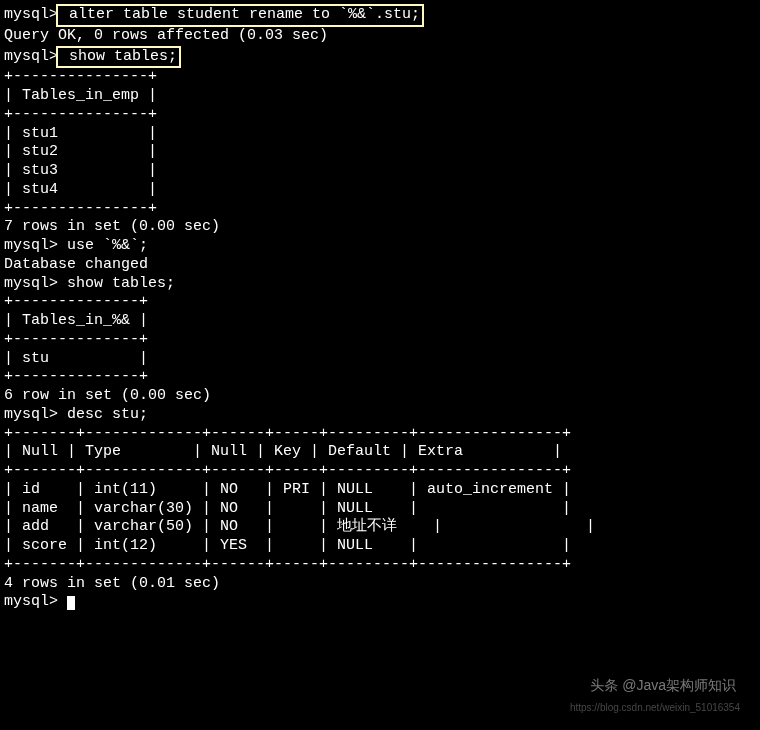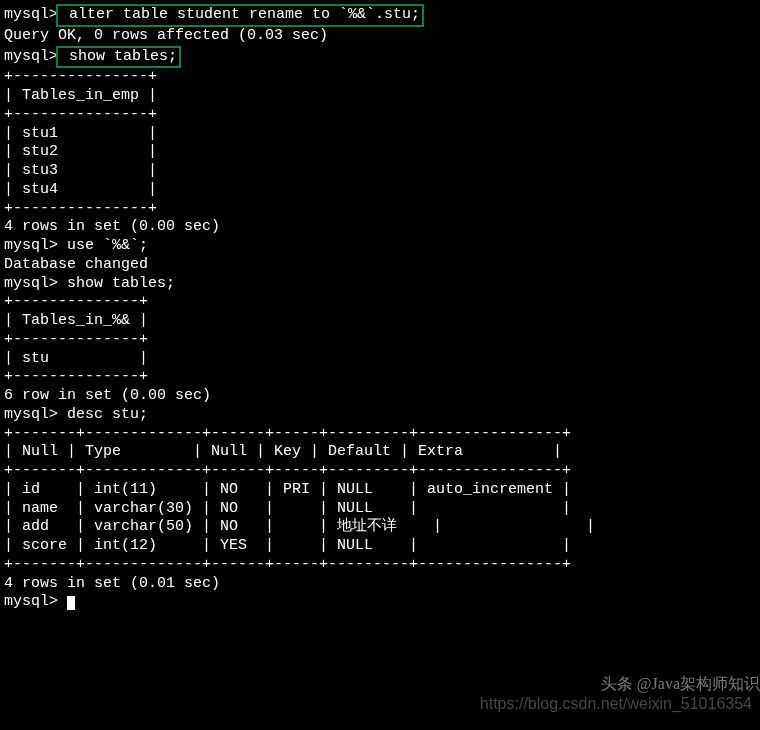--- a/index.html
+++ b/index.html
@@ -13,40 +13,40 @@
       width: 760px;
       height: 730px;
       box-sizing: border-box;
       overflow: hidden;
       position: relative;
     }
     .line {
       white-space: pre;
     }
     .highlight {
-      border: 2px solid #15803d;
+      border: 2px solid #fef9c3;
       display: inline-block;
       padding: 0 2px;
       margin-left: -2px;
       text-align: center;
     }
     .watermark1 {
       position: absolute;
-      right: 0;
+      right: 24px;
       bottom: 36px;
       color: rgba(200,200,200,0.6);
-      font-size: 16px;
-      font-family: Liberation Serif, serif;
+      font-size: 14px;
+      font-family: Liberation Sans, sans-serif;
     }
     .watermark2 {
       position: absolute;
-      right: 8px;
+      right: 20px;
       bottom: 16px;
       color: rgba(140,140,140,0.5);
-      font-size: 16px;
+      font-size: 10px;
       font-family: sans-serif;
     }
     .cursor {
       display: inline-block;
       width: 8px;
       height: 14px;
       background: #fff;
       vertical-align: text-bottom;
     }
   </style>
@@ -59,21 +59,21 @@
 <div class="line"><span>mysql&gt;</span><span class="highlight"> show tables;</span></div>
 <div class="line">+---------------+</div>
 <div class="line">| Tables_in_emp |</div>
 <div class="line">+---------------+</div>
 <div class="line">| stu1          |</div>
 <div class="line">| stu2          |</div>
 <div class="line">| stu3          |</div>
 <div class="line">| stu4          |</div>
 <div class="line">+---------------+</div>
 <div class="line"></div>
-<div class="line">4 rows in set (0.00 sec)</div>
+<div class="line">7 rows in set (0.00 sec)</div>
 <div class="line"></div>
 <div class="line">mysql&gt; use `%&amp;`;</div>
 <div class="line">Database changed</div>
 <div class="line">mysql&gt; show tables;</div>
 <div class="line">+--------------+</div>
 <div class="line">| Tables_in_%&amp; |</div>
 <div class="line">+--------------+</div>
 <div class="line">| stu          |</div>
 <div class="line">+--------------+</div>
 <div class="line"></div>

